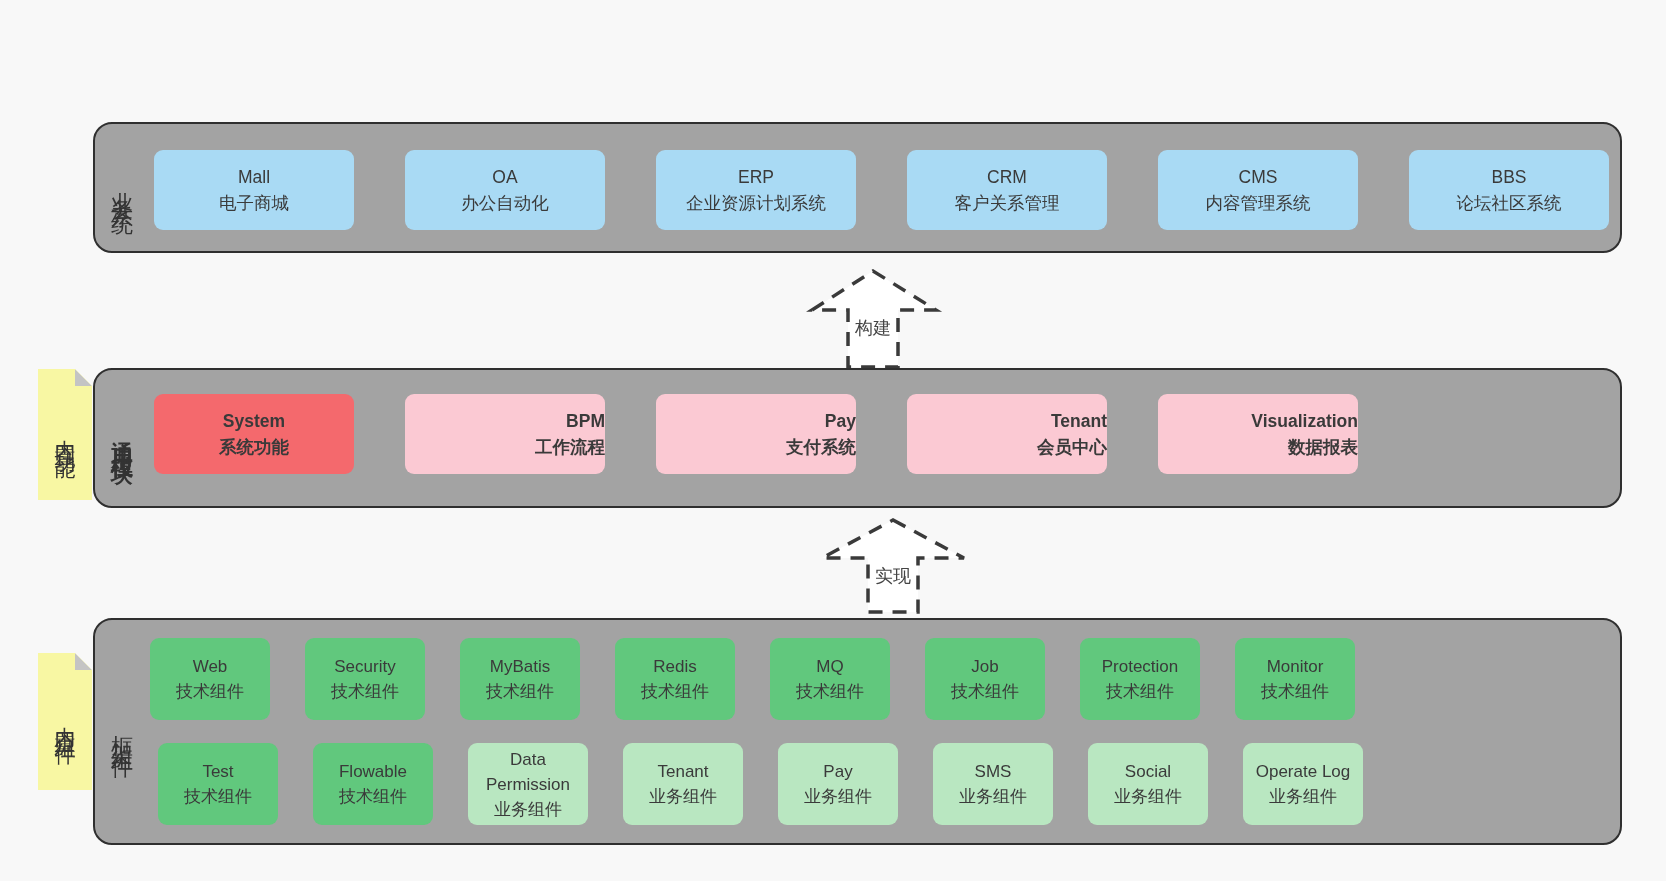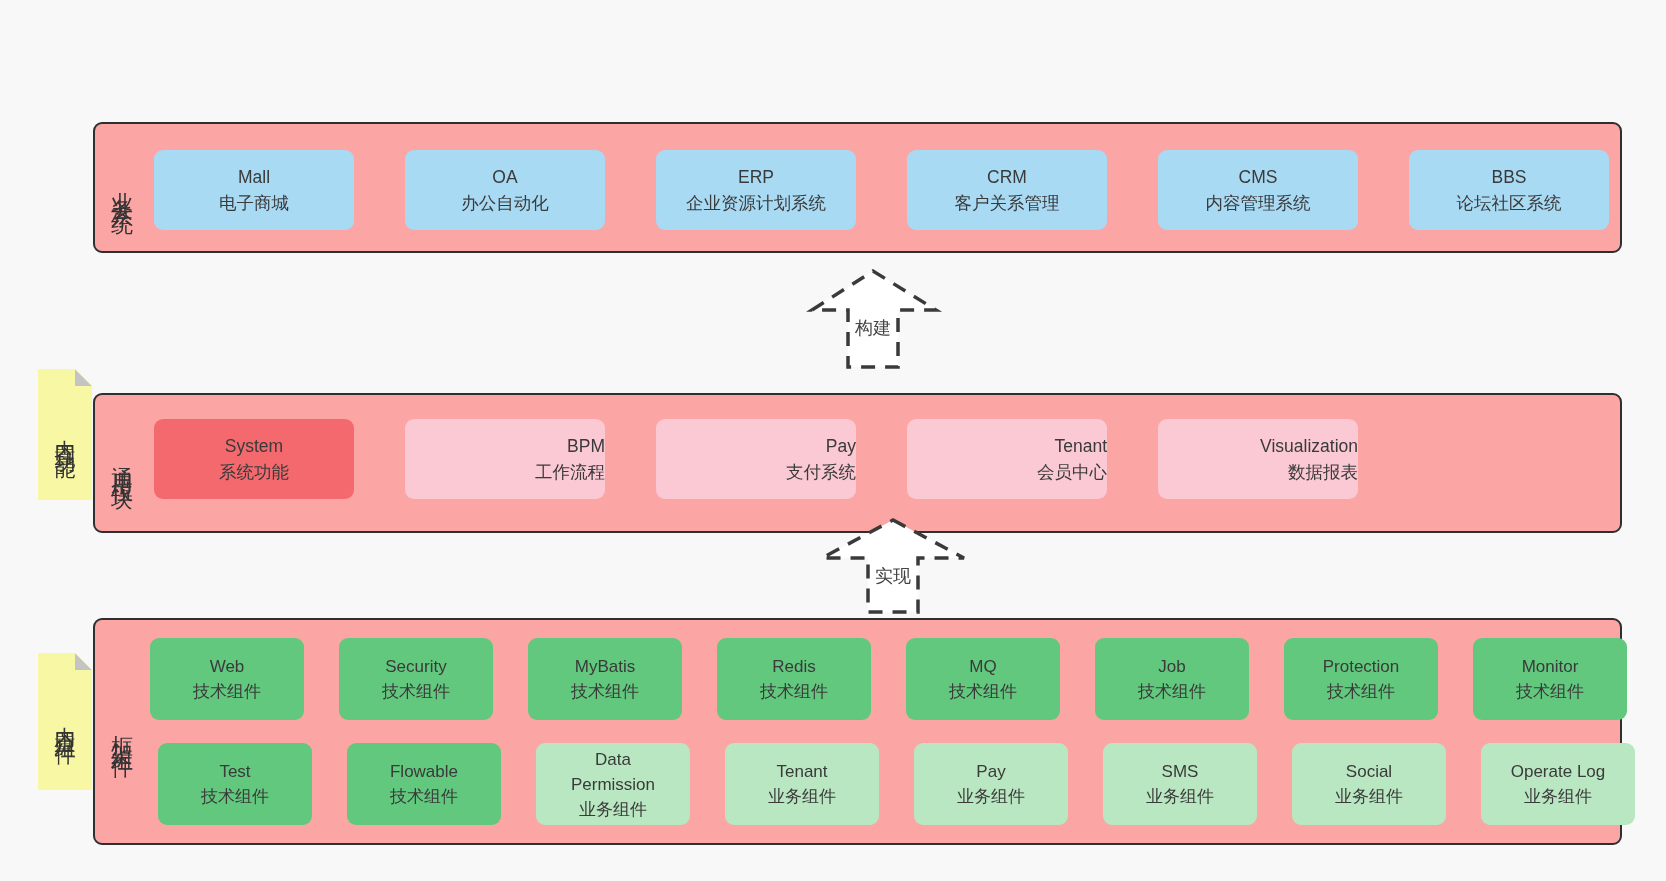--- a/index.html
+++ b/index.html
@@ -1,29 +1,29 @@
 <!DOCTYPE html>
 <html><head>
 <meta charset="utf-8">
 <style>
   html,body{margin:0;padding:0;background:#f8f8f8;font-family:"Liberation Sans","DejaVu Sans",sans-serif;}
   .canvas{position:relative;width:1666px;height:881px;background:#f8f8f8;overflow:hidden;color:#3a3a3a;}
 
-  .band{position:absolute;left:93px;width:1529px;background:#fca5a5;border:2px solid #2f2f2f;border-radius:9px;box-sizing:border-box;}
+  .band{position:absolute;left:93px;width:1529px;background:#a3a3a3;border:2px solid #2f2f2f;border-radius:19px;box-sizing:border-box;}
   .band-label{position:absolute;left:12px;top:50%;transform:translateY(-50%);
     writing-mode:vertical-rl;text-orientation:upright;font-size:22px;letter-spacing:7px;color:#333;white-space:nowrap;}
   .band-row{position:absolute;display:flex;}
   .row-wide{left:59px;gap:51px;}
   .row-small{left:55px;gap:35px;}
 
   .box{border-radius:9px;display:flex;flex-direction:column;justify-content:center;align-items:center;
     text-align:center;color:#3a3a3a;}
   .box .en,.box .zh{display:block;}
   .wide-box{width:200px;height:80px;font-size:17.5px;line-height:26px;}
-  .small-box{width:154px;height:82px;font-size:17px;line-height:25px;}
+  .small-box{width:120px;height:82px;font-size:17px;line-height:25px;}
   .small-box .en{max-width:112px;}
   .c-blue{background:#a9daf4;}
   .c-red{background:#f4696d;}
   .c-pink{background:#fbc9d3;align-items:flex-end;}
   .c-green{background:#61c87d;}
   .c-greenlight{background:#b9e7c1;}
 
   .sticky{position:absolute;left:38px;width:54px;background:#f8f7a3;
     clip-path:polygon(0 0,calc(100% - 17px) 0,100% 17px,100% 100%,0 100%);}
   .sticky .fold{position:absolute;top:0;right:0;width:17px;height:17px;background:#c4c4c4;
@@ -68,21 +68,21 @@
         <span class="zh">论坛社区系统</span>
       </div>
     </div>
   </section>
 
   <svg class="arrow-svg" style="left:795px;top:255px;" width="155" height="118" viewBox="0 0 155 118">
     <path class="arrow-shape" d="M78,16 L141,55 L103,55 L103,112 L53,112 L53,55 L17,55 Z"></path>
     <text class="arrow-text" x="78" y="79" text-anchor="middle">构建</text>
   </svg>
 
-  <section class="band" style="top:393px;height:140px;">
+  <section class="band" style="top:368px;height:140px;font-weight:bold;">
     <div class="band-label">通用模块</div>
     <div class="band-row row-wide" style="top:24px;">
       <div class="box wide-box c-red">
         <span class="en">System</span>
         <span class="zh">系统功能</span>
       </div>
       <div class="box wide-box c-pink">
         <span class="en">BPM</span>
         <span class="zh">工作流程</span>
       </div>

